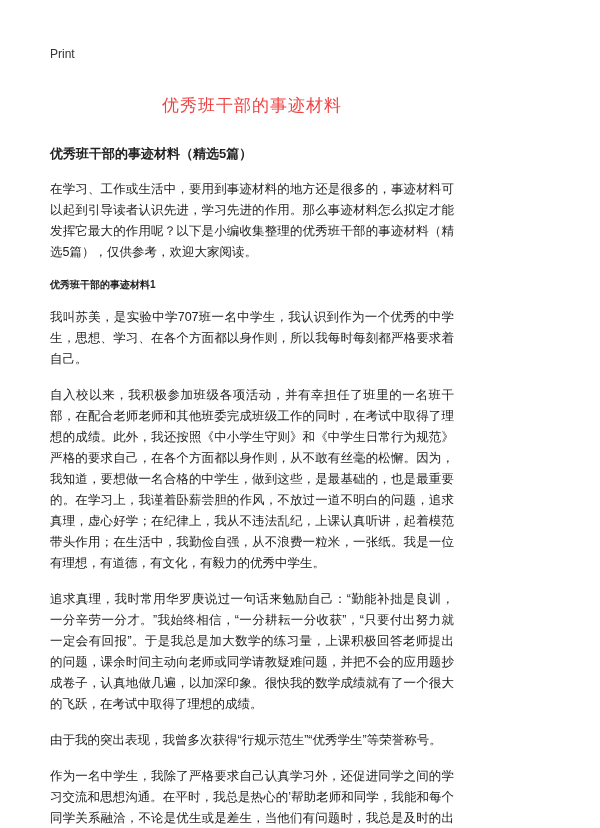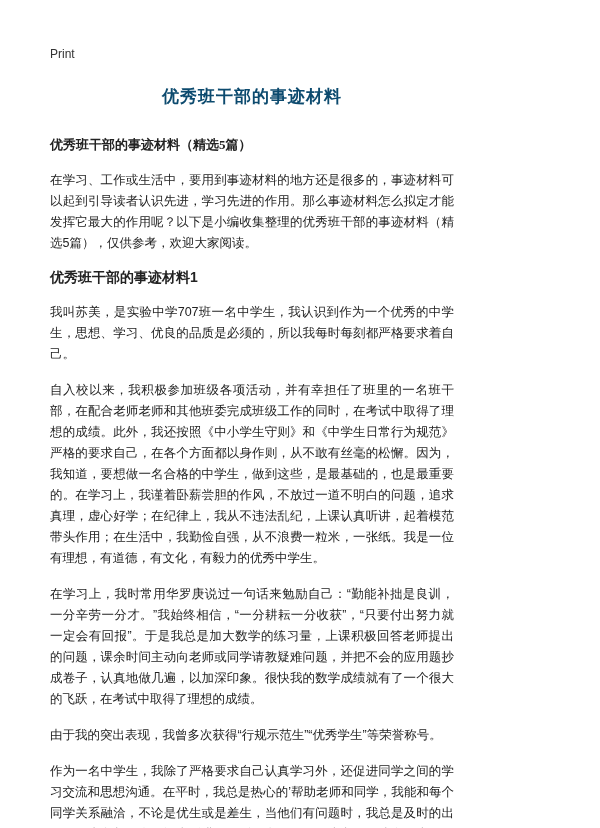--- a/index.html
+++ b/index.html
@@ -23,66 +23,65 @@
   }
   .print-label {
     font-size: 12px;
     color: #333333;
     margin: 0 0 24px 0;
     display: inline-block;
     cursor: pointer;
   }
   .doc-title {
     text-align: center;
-    color: #0c4a6e;
+    color: #ef4444;
     font-size: 17px;
-    font-weight: bold;
-    margin: 0 0 28px 0;
+    font-weight: normal;
+    margin: 9px 0 28px 0;
     letter-spacing: 1px;
   }
   .doc-subtitle {
     font-size: 13px;
     font-weight: bold;
     color: #222222;
     margin: 0 0 16px 0;
-    font-family: Liberation Serif, serif;
   }
   .para {
     font-size: 12.5px;
     line-height: 1.68;
     margin: 8px 0 15px 0;
     text-align: justify;
     color: #222222;
   }
   .section-heading {
-    font-size: 14px;
+    font-size: 10px;
     font-weight: bold;
     color: #222222;
     margin: 6px 0 15px 0;
   }
 </style>
 </head>
 <body>
 
 <div class="page">
 
   <span class="print-label">Print</span>
 
   <h1 class="doc-title">优秀班干部的事迹材料</h1>
 
   <h2 class="doc-subtitle">优秀班干部的事迹材料（精选5篇）</h2>
 
   <p class="para">在学习、工作或生活中，要用到事迹材料的地方还是很多的，事迹材料可以起到引导读者认识先进，学习先进的作用。那么事迹材料怎么拟定才能发挥它最大的作用呢？以下是小编收集整理的优秀班干部的事迹材料（精选5篇），仅供参考，欢迎大家阅读。</p>
 
   <h3 class="section-heading">优秀班干部的事迹材料1</h3>
 
-  <p class="para">我叫苏美，是实验中学707班一名中学生，我认识到作为一个优秀的中学生，思想、学习、优良的品质是必须的，所以我每时每刻都严格要求着自己。</p>
+  <p class="para">我叫苏美，是实验中学707班一名中学生，我认识到作为一个优秀的中学生，思想、学习、在各个方面都以身作则，所以我每时每刻都严格要求着自己。</p>
 
   <p class="para">自入校以来，我积极参加班级各项活动，并有幸担任了班里的一名班干部，在配合老师老师和其他班委完成班级工作的同时，在考试中取得了理想的成绩。此外，我还按照《中小学生守则》和《中学生日常行为规范》严格的要求自己，在各个方面都以身作则，从不敢有丝毫的松懈。因为，我知道，要想做一名合格的中学生，做到这些，是最基础的，也是最重要的。在学习上，我谨着卧薪尝胆的作风，不放过一道不明白的问题，追求真理，虚心好学；在纪律上，我从不违法乱纪，上课认真听讲，起着模范带头作用；在生活中，我勤俭自强，从不浪费一粒米，一张纸。我是一位有理想，有道德，有文化，有毅力的优秀中学生。</p>
 
-  <p class="para">在学习上，我时常用华罗庚说过一句话来勉励自己：“勤能补拙是良训，一分辛劳一分才。”我始终相信，“一分耕耘一分收获”，“只要付出努力就一定会有回报”。于是我总是加大数学的练习量，上课积极回答老师提出的问题，课余时间主动向老师或同学请教疑难问题，并把不会的应用题抄成卷子，认真地做几遍，以加深印象。很快我的数学成绩就有了一个很大的飞跃，在考试中取得了理想的成绩。</p>
+  <p class="para">追求真理，我时常用华罗庚说过一句话来勉励自己：“勤能补拙是良训，一分辛劳一分才。”我始终相信，“一分耕耘一分收获”，“只要付出努力就一定会有回报”。于是我总是加大数学的练习量，上课积极回答老师提出的问题，课余时间主动向老师或同学请教疑难问题，并把不会的应用题抄成卷子，认真地做几遍，以加深印象。很快我的数学成绩就有了一个很大的飞跃，在考试中取得了理想的成绩。</p>
 
   <p class="para">由于我的突出表现，我曾多次获得“行规示范生”“优秀学生”等荣誉称号。</p>
 
   <p class="para">作为一名中学生，我除了严格要求自己认真学习外，还促进同学之间的学习交流和思想沟通。在平时，我总是热心的’帮助老师和同学，我能和每个同学关系融洽，不论是优生或是差生，当他们有问题时，我总是及时的出现。课上我与同学们认真听讲，课后，我教给他们小老师，找学习上有困难的同学，主动帮助他们解决学习上的困难，正是因为我的真诚和耐心，我结交了许多的朋友，在班级获得了同学们的信任，建立了自己的威信。</p>
 
 
 </div>
 
 </body></html>

